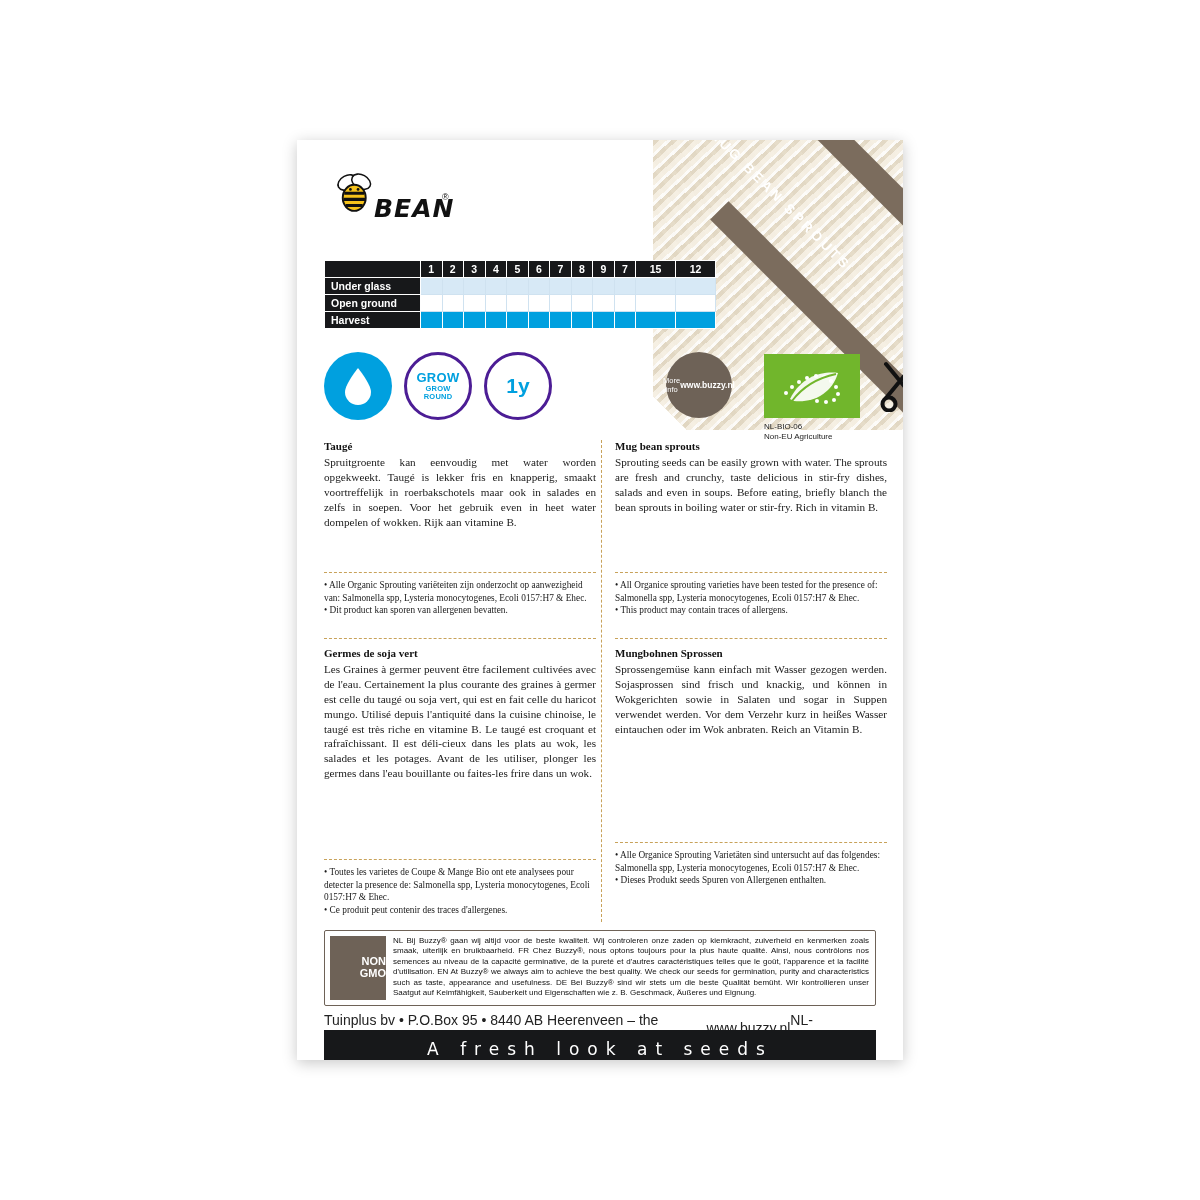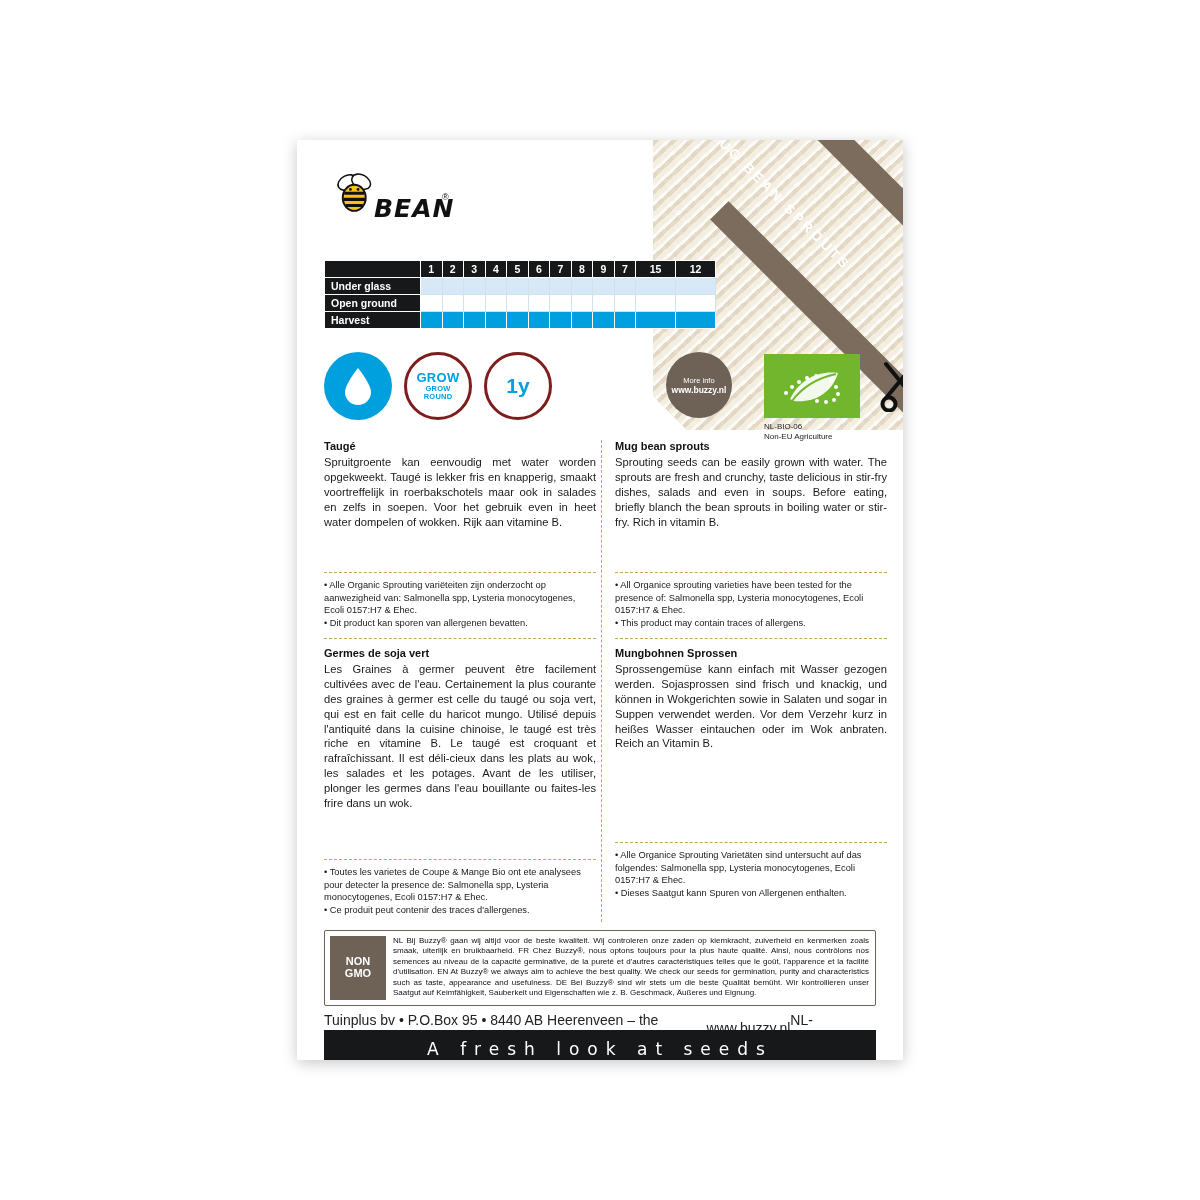--- a/index.html
+++ b/index.html
@@ -114,48 +114,48 @@
   
   .icons { position: absolute; left: 27px; top: 212px; width: 560px; height: 72px; }
   .circ {
     position: absolute; top: 0;
     width: 68px; height: 68px; border-radius: 50%;
     background: #00a0df; color: #ffffff;
     display: flex; align-items: center; justify-content: center;
     flex-direction: column;
     font-weight: 700;
   }
-  .circ.ring { background: #ffffff; border: 3px solid #7f1d1d; color: #00a0df; }
+  .circ.ring { background: #ffffff; border: 3px solid #4c1d95; color: #00a0df; }
   .circ-grow { font-size: 12px; line-height: 1.05; text-align: center; }
   .circ-grow .g1 { font-size: 13px; letter-spacing: .3px; }
   .circ-grow .g2 { font-size: 7.5px; letter-spacing: .2px; }
   .circ-1y { font-size: 21px; }
 
   .moreinfo {
     position: absolute; left: 342px; top: 0;
     width: 66px; height: 66px; border-radius: 50%;
     background: #6e6257; color: #ffffff;
     display: flex; align-items: center; justify-content: center;
-    flex-direction: column; text-align: center;
+    flex-direction: row; text-align: center;
   }
   .moreinfo .m1 { font-size: 7.5px; }
   .moreinfo .m2 { font-size: 8.5px; font-weight: 700; }
 
   .eulogo {
     position: absolute; left: 440px; top: 2px;
     width: 96px; height: 64px;
     background: #71b62c;
     display: flex; align-items: center; justify-content: center;
   }
   .eulabel { position: absolute; left: 440px; top: 70px; font-size: 8px; color: #222; line-height: 1.25; }
 
   .scissors { position: absolute; left: 556px; top: 8px; width: 46px; height: 52px; }
 
   
-  .col { position: absolute; width: 272px; }
+  .col { position: absolute; width: 272px; font-family: Liberation Serif, serif; }
   .col.left { left: 27px; }
   .col.right { left: 318px; }
   .blk-title { font-size: 11px; font-weight: 700; color: #111; margin-bottom: 3px; }
   .blk-body { font-size: 11.2px; line-height: 1.33; color: #1a1a1a; text-align: justify; }
   .note { font-size: 9.3px; line-height: 1.35; color: #1a1a1a; }
   .dashed-top { border-top: 1px dashed #c8a25a; padding-top: 6px; }
   .vline {
     position: absolute; left: 304px; top: 300px;
     width: 1px; height: 482px;
     border-left: 1px dashed #c8a25a;
@@ -166,21 +166,21 @@
     position: absolute; left: 27px; top: 790px;
     width: 552px; height: 76px;
     border: 1px solid #6e6257;
     border-radius: 2px;
     background: #ffffff;
   }
   .gmobox .badge {
     position: absolute; left: 5px; top: 5px;
     width: 56px; height: 64px;
     background: #6e6257; color: #ffffff;
-    display: flex; align-items: center; justify-content: center;
+    display: flex; align-items: flex-end; justify-content: center;
     flex-direction: column;
     font-size: 11px; font-weight: 700; line-height: 1.05; text-align: center;
   }
   .gmobox .txt {
     position: absolute; left: 68px; top: 5px; right: 6px;
     font-size: 8px; line-height: 1.3; color: #111; text-align: justify;
   }
 
   .addressline {
     position: absolute; left: 27px; top: 872px; width: 552px;
@@ -373,21 +373,21 @@
       <div class="note dashed-top">• Toutes les varietes de Coupe &amp; Mange Bio ont ete analysees pour detecter la presence de: Salmonella spp, Lysteria monocytogenes, Ecoli 0157:H7 &amp; Ehec.</div>
       <div class="note">• Ce produit peut contenir des traces d'allergenes.</div>
     </div>
 
     <div class="col right" style="top:498px">
       <div class="blk-title dashed-top" style="padding-top:8px">Mungbohnen Sprossen</div>
       <div class="blk-body">Sprossengemüse kann einfach mit Wasser gezogen werden. Sojasprossen sind frisch und knackig, und können in Wokgerichten sowie in Salaten und sogar in Suppen verwendet werden. Vor dem Verzehr kurz in heißes Wasser eintauchen oder im Wok anbraten. Reich an Vitamin B.</div>
     </div>
     <div class="col right" style="top:702px">
       <div class="note dashed-top">• Alle Organice Sprouting Varietäten sind untersucht auf das folgendes: Salmonella spp, Lysteria monocytogenes, Ecoli 0157:H7 &amp; Ehec.</div>
-      <div class="note">• Dieses Saatgut kann Spuren von Allergenen enthalten.</div>
+      <div class="note">• Dieses Produkt seeds Spuren von Allergenen enthalten.</div>
     </div>
 
     <div class="gmobox">
       <div class="badge">
         <span>NON</span>
         <span>GMO</span>
       </div>
       <div class="txt">NL Bij Buzzy® gaan wij altijd voor de beste kwaliteit. Wij controleren onze zaden op kiemkracht, zuiverheid en kenmerken zoals smaak, uiterlijk en bruikbaarheid. FR Chez Buzzy®, nous optons toujours pour la plus haute qualité. Ainsi, nous contrôlons nos semences au niveau de la capacité germinative, de la pureté et d'autres caractéristiques telles que le goût, l'apparence et la facilité d'utilisation. EN At Buzzy® we always aim to achieve the best quality. We check our seeds for germination, purity and characteristics such as taste, appearance and usefulness. DE Bei Buzzy® sind wir stets um die beste Qualität bemüht. Wir kontrollieren unser Saatgut auf Keimfähigkeit, Sauberkeit und Eigenschaften wie z. B. Geschmack, Äußeres und Eignung.</div>
     </div>
 

